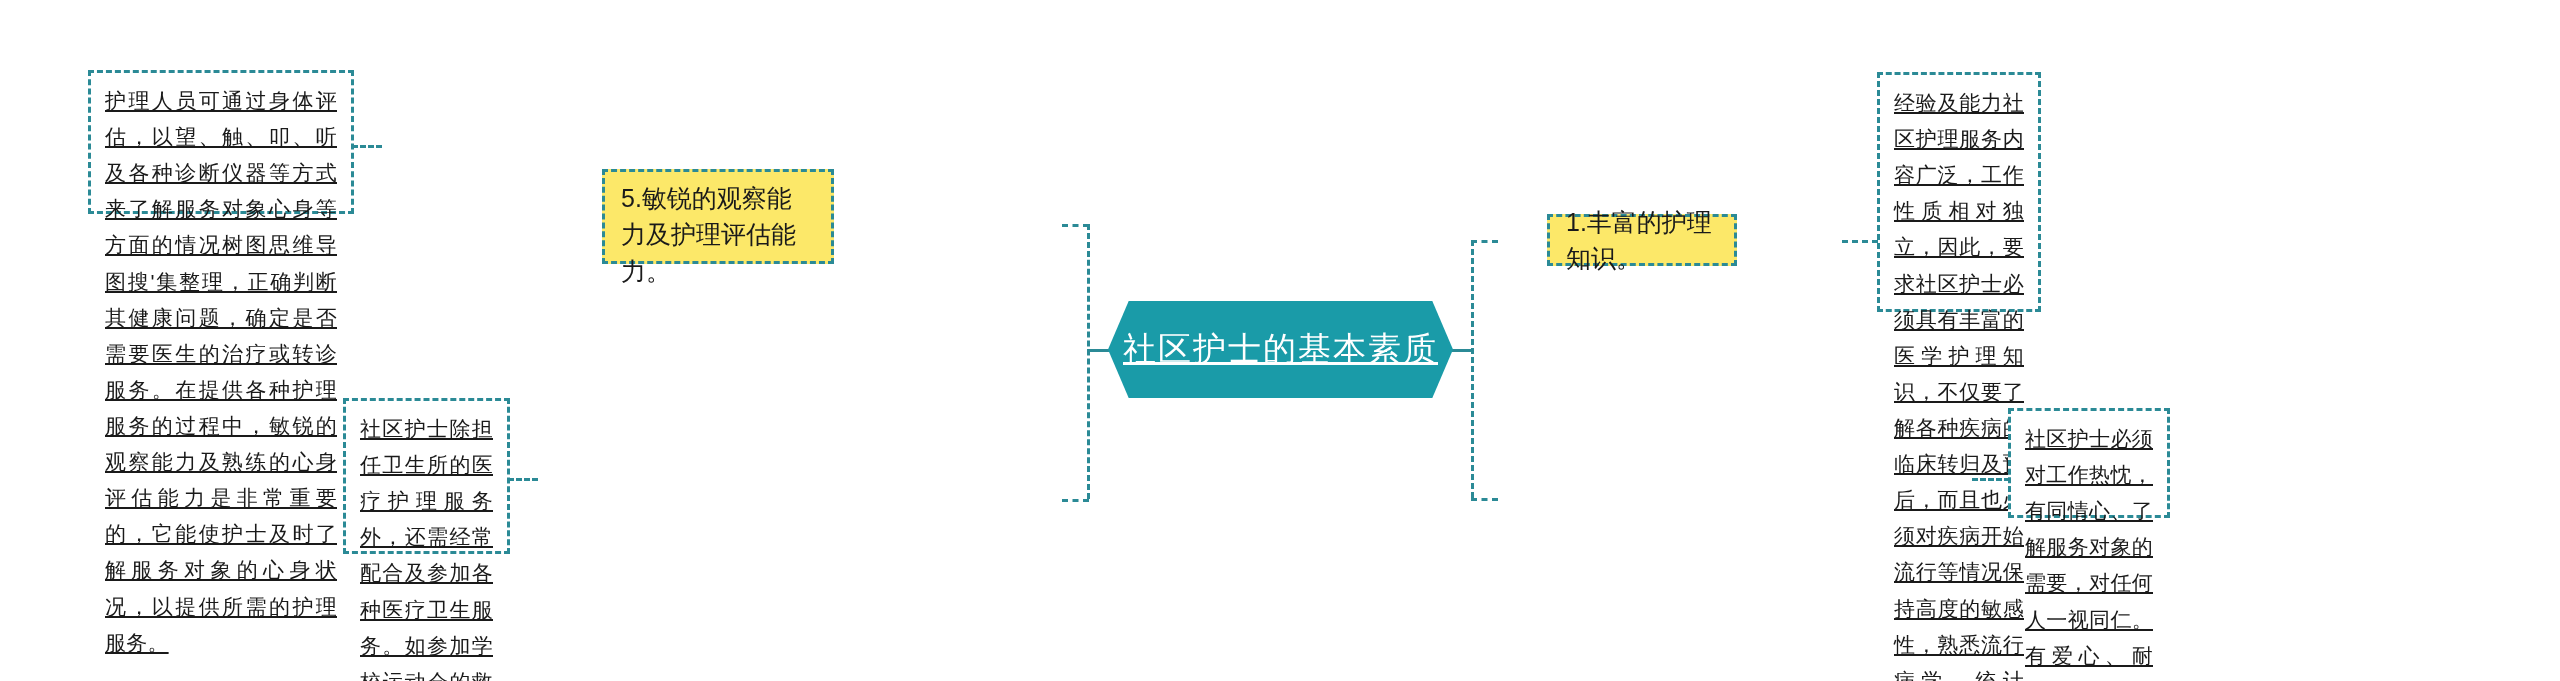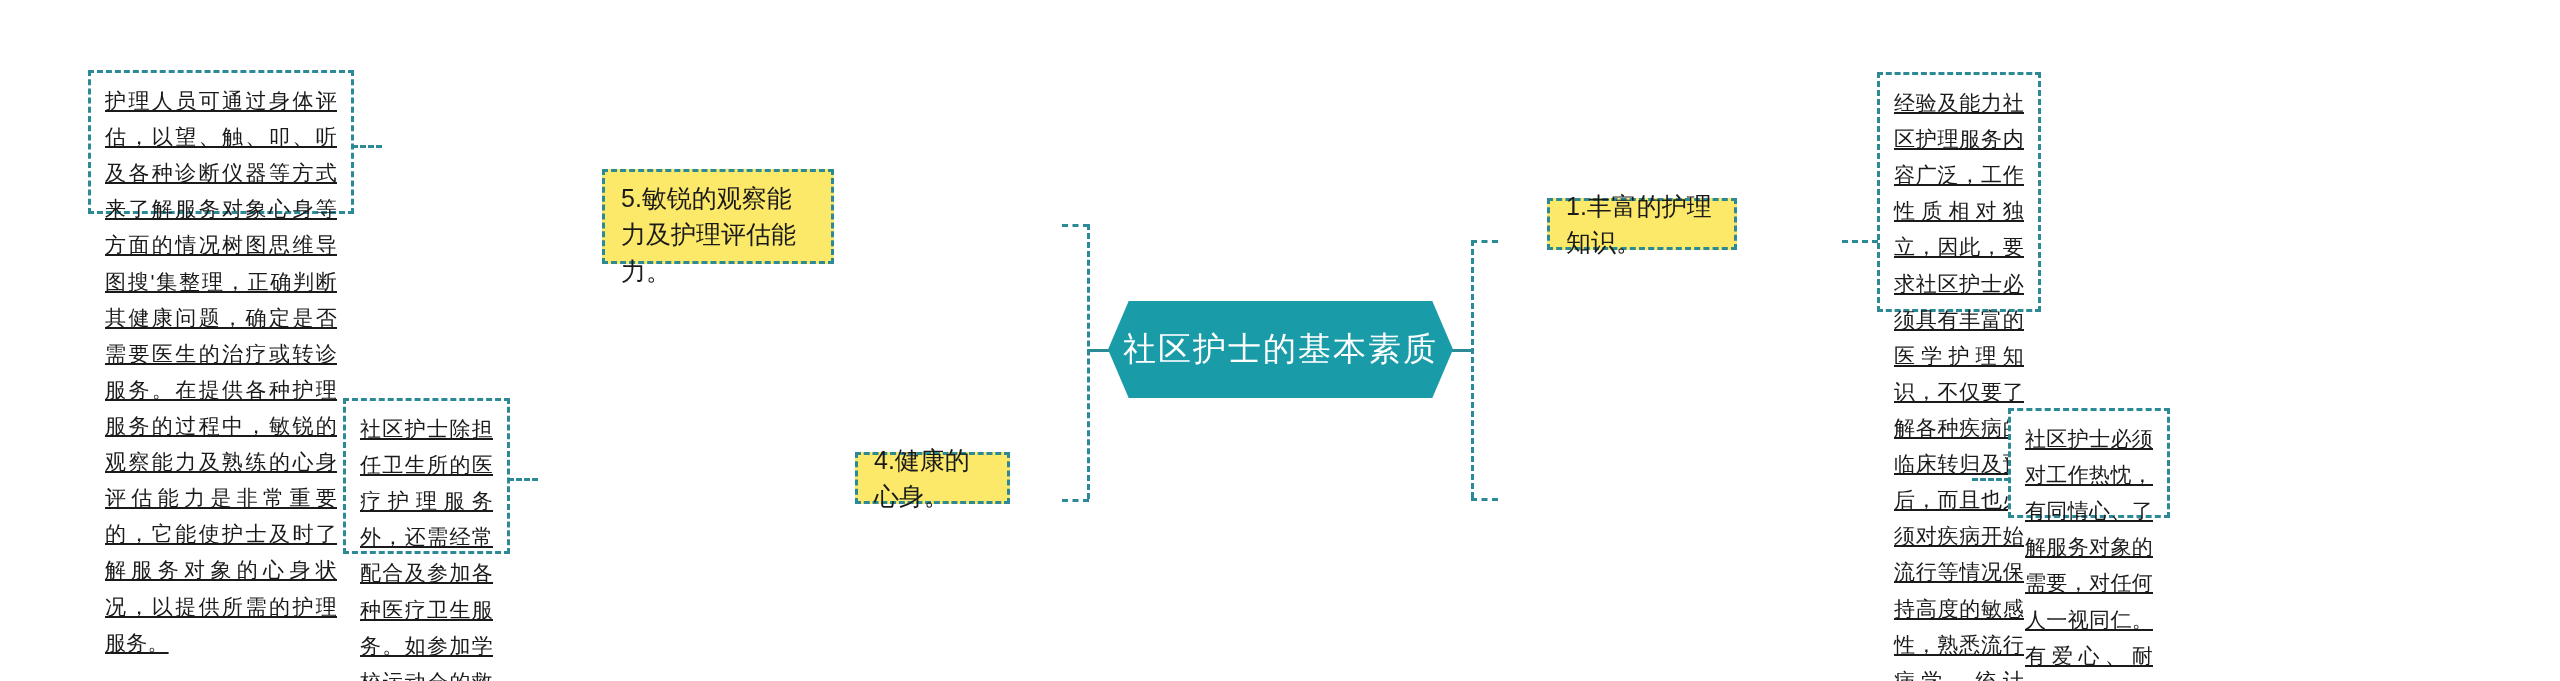--- a/index.html
+++ b/index.html
@@ -54,20 +54,21 @@
     position: absolute;
     background: #1a9ba8;
     color: #ffffff;
     font-size: 33px;
     letter-spacing: 2px;
     display: flex;
     align-items: center;
     justify-content: center;
     -webkit-clip-path: polygon(0% 50%, 6% 0%, 94% 0%, 100% 50%, 94% 100%, 6% 100%);
     clip-path: polygon(0% 50%, 6% 0%, 94% 0%, 100% 50%, 94% 100%, 6% 100%);
+    text-decoration: underline;
   }
 
   
   .conn-h {
     position: absolute;
     border-top: 3px dashed #2b8a96;
     height: 0;
   }
   .conn-v {
     position: absolute;
@@ -108,25 +109,22 @@
   <div class="conn-v" style="left:1471px; top:240px; height:258px;"></div>
   <div class="conn-h" style="left:1471px; top:240px; width:27px;"></div>
   <div class="conn-h" style="left:1471px; top:498px; width:27px;"></div>
   <div class="conn-h" style="left:1842px; top:240px; width:36px;"></div>
   <div class="conn-h" style="left:1972px; top:478px; width:38px;"></div>
 
   <div class="topic" style="left:602px; top:169px; width:232px; height:95px;">
     <span>5.敏锐的观察能力及护理评估能力。</span>
   </div>
 
-  <div class="topic middle" style="left:855px; top:452px; width:155px; height:52px;">
-    <span>4.健康的心身。</span>
-  </div>
 
-  <div class="topic middle" style="left:1547px; top:198px; width:190px; height:52px;">
+  <div class="topic middle" style="left:1547px; top:214px; width:190px; height:52px;">
     <span>1.丰富的护理知识。</span>
   </div>
 
 
   <div class="central" style="left:1108px; top:301px; width:345px; height:97px;">
     <span>社区护士的基本素质</span>
   </div>
 
 </div>
 

